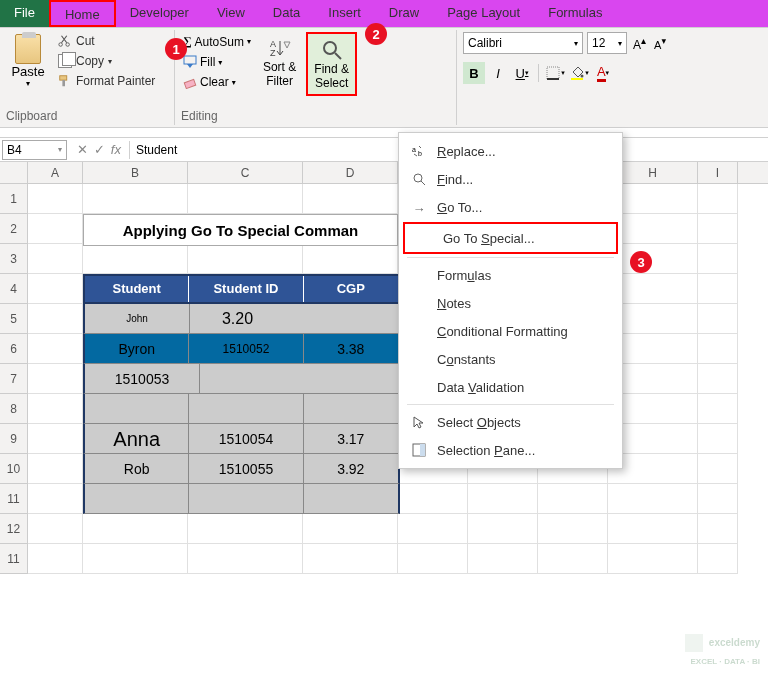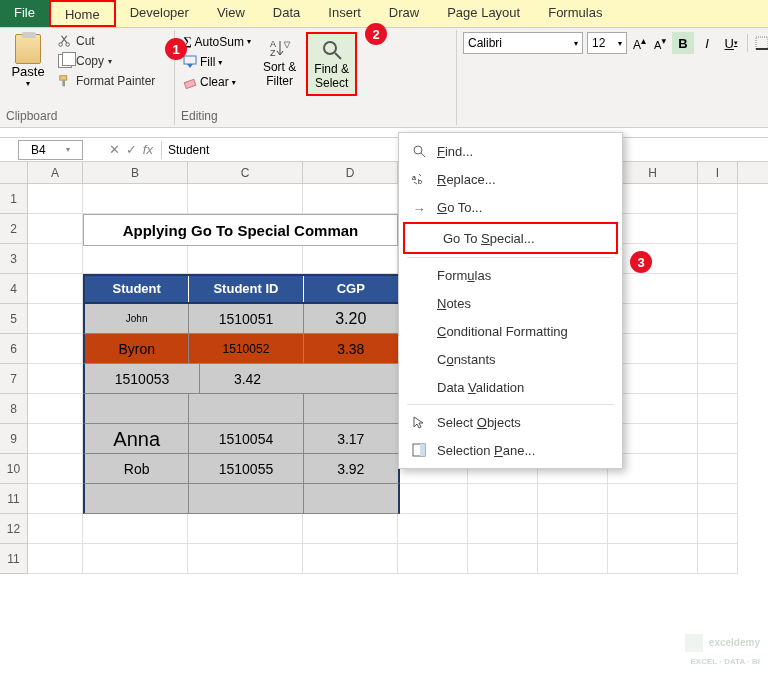--- a/index.html
+++ b/index.html
@@ -1,19 +1,19 @@
 <!DOCTYPE html>
 <html><head>
 <meta charset="utf-8">
 <style>
 * { box-sizing: border-box; margin: 0; padding: 0; font-family: "Segoe UI", Arial, sans-serif; }
 body { background: #fff; width: 768px; height: 674px; overflow: hidden; position: relative; font-size: 13px; }
 
 
-.tabs { display: flex; background: #fef9c3; border-bottom: 1px solid #d0d0d0; height: 28px; }
+.tabs { display: flex; background: #d946ef; border-bottom: 1px solid #d0d0d0; height: 28px; }
 .tab { padding: 5px 14px; cursor: pointer; font-size: 13px; color: #333; }
 .tab.file { background: #217346; color: #fff; }
 .tab.active { border: 2px solid red; position: relative; }
 
 
 .badge { position: absolute; width: 22px; height: 22px; background: #e81123; color: #fff; border-radius: 50%; display: flex; align-items: center; justify-content: center; font-weight: bold; font-size: 13px; z-index: 20; }
 
 
 .ribbon { display: flex; background: #f3f2f1; border-bottom: 1px solid #d0d0d0; height: 100px; padding: 2px 0; }
 .group { display: flex; flex-direction: column; border-right: 1px solid #d0d0d0; padding: 2px 6px; position: relative; }
@@ -45,21 +45,21 @@
 .font-size { width:40px; height:22px; border:1px solid #aaa; background:#fff; padding:0 4px; font-size:12px; display:flex; align-items:center; justify-content:space-between; }
 .incdec { font-size:12px; cursor:pointer; padding:0 2px; }
 .font-row2 { display:flex; gap:2px; align-items:center; }
 .fbtn { width:22px; height:22px; display:flex; align-items:center; justify-content:center; cursor:pointer; font-size:13px; }
 .fbtn.bold { background:#d0e8d0; font-weight:bold; }
 .fbtn.u { text-decoration:underline; }
 .fbtn.i { font-style:italic; }
 
 
 .formula-bar { display:flex; height:24px; border-bottom:1px solid #d0d0d0; align-items:center; background:#fff; }
-.namebox { width:65px; border:1px solid #aaa; margin:18px; padding:2px 12px; font-size:12px; display:flex; justify-content:space-between; align-items:center;}
+.namebox { width:65px; border:1px solid #aaa; margin:2px; padding:2px 4px; font-size:12px; display:flex; justify-content:space-between; align-items:center;}
 .fb-btns { display:flex; gap:6px; padding:0 8px; color:#888; }
 .fb-text { flex:1; padding:2px 6px; font-size:12px; border-left:1px solid #d0d0d0; }
 
 
 .sheet { position:relative; }
 .colheads { display:flex; height:22px; background:#f3f2f1; border-bottom:1px solid #ccc; }
 .corner { width:28px; border-right:1px solid #ccc; }
 .colhead { border-right:1px solid #ccc; text-align:center; font-size:12px; color:#555; line-height:22px; }
 .rows { }
 .gridrow { display:flex; height:30px; }
@@ -173,21 +173,21 @@
             <line x1="15" y1="15" x2="21" y2="21" stroke="#555" stroke-width="2"></line>
           </svg>
         <span style="white-space:pre; text-align:center;">Find &amp;
 Select</span>
       </div>
     </div>
     <div class="group-label">Editing</div>
   </div>
 
   <div class="group" style="width:300px; border-right:none;">
-    <div class="group-body" style="align-items:flex-start;">
+    <div class="group-body" style="flex-direction:column; align-items:flex-start;">
       <div class="font-row1">
         <div class="font-name">
             <span>Calibri</span>
             <span style="font-size:8px;">▾</span>
           </div>
         <div class="font-size">
             <span>12</span>
             <span style="font-size:8px;">▾</span>
           </div>
         <span class="incdec">A<sup>▴</sup></span>
@@ -417,31 +417,29 @@
 
   <div style="position:absolute; top:112px; left:83px; width:317px;">
     <div style="display:flex; background:#2f5496; color:#fff; font-weight:bold; height:30px; border:2px solid #1f3763;">
       <div style="width:105px; text-align:center; line-height:26px; border-right:1px solid #fff;">Student</div>
       <div style="width:115px; text-align:center; line-height:26px; border-right:1px solid #fff;">Student ID</div>
       <div style="width:95px; text-align:center; line-height:26px;">CGP</div>
     </div>
     <div id="tablebody">
         <div style="display: flex; height: 30px; background: rgb(204, 204, 204); border-left: 2px solid rgb(31, 55, 99); border-right: 2px solid rgb(31, 55, 99); border-bottom: 1px solid rgb(136, 136, 136);">
           <div style="width: 105px; text-align: center; line-height: 30px; border-right: 1px solid rgb(136, 136, 136); font-size: 10px;">John</div>
-          <div style="width: 115px; text-align: center; line-height: 30px; border-right: 1px solid rgb(136, 136, 136); font-size: 14px;">1510051</div>
           <div style="width: 95px; text-align: center; line-height: 30px; border-right: none; font-size: 16px;">3.20</div>
         </div>
-        <div style="display: flex; height: 30px; background: #c2410c; border-left: 2px solid rgb(31, 55, 99); border-right: 2px solid rgb(31, 55, 99); border-bottom: 1px solid rgb(136, 136, 136);">
+        <div style="display: flex; height: 30px; background: #0369a1; border-left: 2px solid rgb(31, 55, 99); border-right: 2px solid rgb(31, 55, 99); border-bottom: 1px solid rgb(136, 136, 136);">
           <div style="width: 105px; text-align: center; line-height: 30px; border-right: 1px solid rgb(136, 136, 136); font-size: 14px;">Byron</div>
           <div style="width: 115px; text-align: center; line-height: 30px; border-right: 1px solid rgb(136, 136, 136); font-size: 12px;">1510052</div>
           <div style="width: 95px; text-align: center; line-height: 30px; border-right: none; font-size: 14px;">3.38</div>
         </div>
         <div style="display: flex; height: 30px; background: rgb(204, 204, 204); border-left: 2px solid rgb(31, 55, 99); border-right: 2px solid rgb(31, 55, 99); border-bottom: 1px solid rgb(136, 136, 136);">
           <div style="width: 115px; text-align: center; line-height: 30px; border-right: 1px solid rgb(136, 136, 136); font-size: 14px;">1510053</div>
-          <div style="width: 95px; text-align: center; line-height: 30px; border-right: none; font-size: 14px;">3.42</div>
         </div>
         <div style="display: flex; height: 30px; background: rgb(204, 204, 204); border-left: 2px solid rgb(31, 55, 99); border-right: 2px solid rgb(31, 55, 99); border-bottom: 1px solid rgb(136, 136, 136);">
           <div style="width: 105px; text-align: center; line-height: 30px; border-right: 1px solid rgb(136, 136, 136); font-size: 14px;"></div>
           <div style="width: 115px; text-align: center; line-height: 30px; border-right: 1px solid rgb(136, 136, 136); font-size: 14px;"></div>
           <div style="width: 95px; text-align: center; line-height: 30px; border-right: none; font-size: 14px;"></div>
         </div>
         <div style="display: flex; height: 30px; background: rgb(204, 204, 204); border-left: 2px solid rgb(31, 55, 99); border-right: 2px solid rgb(31, 55, 99); border-bottom: 1px solid rgb(136, 136, 136);">
           <div style="width: 105px; text-align: center; line-height: 30px; border-right: 1px solid rgb(136, 136, 136); font-size: 20px;">Anna</div>
           <div style="width: 115px; text-align: center; line-height: 30px; border-right: 1px solid rgb(136, 136, 136); font-size: 14px;">1510054</div>
           <div style="width: 95px; text-align: center; line-height: 30px; border-right: none; font-size: 14px;">3.17</div>
@@ -454,40 +452,40 @@
         <div style="display: flex; height: 30px; background: rgb(204, 204, 204); border-left: 2px solid rgb(31, 55, 99); border-right: 2px solid rgb(31, 55, 99); border-bottom: 1px solid rgb(136, 136, 136);">
           <div style="width: 105px; text-align: center; line-height: 30px; border-right: 1px solid rgb(136, 136, 136); font-size: 14px;"></div>
           <div style="width: 115px; text-align: center; line-height: 30px; border-right: 1px solid rgb(136, 136, 136); font-size: 14px;"></div>
           <div style="width: 95px; text-align: center; line-height: 30px; border-right: none; font-size: 14px;"></div>
         </div>
       </div>
   </div>
 </div>
 
 <div class="dropdown">
-  <div class="dd-item">
-    <span class="dd-icon">
-        <svg width="14" height="14">
-          <circle cx="6" cy="6" r="4" fill="none" stroke="#666"></circle>
-          <line x1="9" y1="9" x2="13" y2="13" stroke="#666"></line>
-        </svg>
-      </span>
-    <span><span class="u-letter">F</span>ind...</span>
-  </div>
   <div class="dd-item">
     <span class="dd-icon">
         <svg width="14" height="14">
           <text x="0" y="8" font-size="7">a</text>
           <text x="6" y="12" font-size="7">b</text>
           <path d="M2 10 L5 12 M9 4 L7 2" stroke="#666" fill="none"></path>
         </svg>
       </span>
     <span><span class="u-letter">R</span>eplace...</span>
   </div>
   <div class="dd-item">
+    <span class="dd-icon">
+        <svg width="14" height="14">
+          <circle cx="6" cy="6" r="4" fill="none" stroke="#666"></circle>
+          <line x1="9" y1="9" x2="13" y2="13" stroke="#666"></line>
+        </svg>
+      </span>
+    <span><span class="u-letter">F</span>ind...</span>
+  </div>
+  <div class="dd-item">
     <span class="dd-icon">→</span>
     <span><span class="u-letter">G</span>o To...</span>
   </div>
   <div class="dd-item sel">
     <span class="dd-icon"></span>
     <span>Go To <span class="u-letter">S</span>pecial...</span>
   </div>
   <div class="dd-sep"></div>
   <div class="dd-item">
     <span class="dd-icon"></span>

